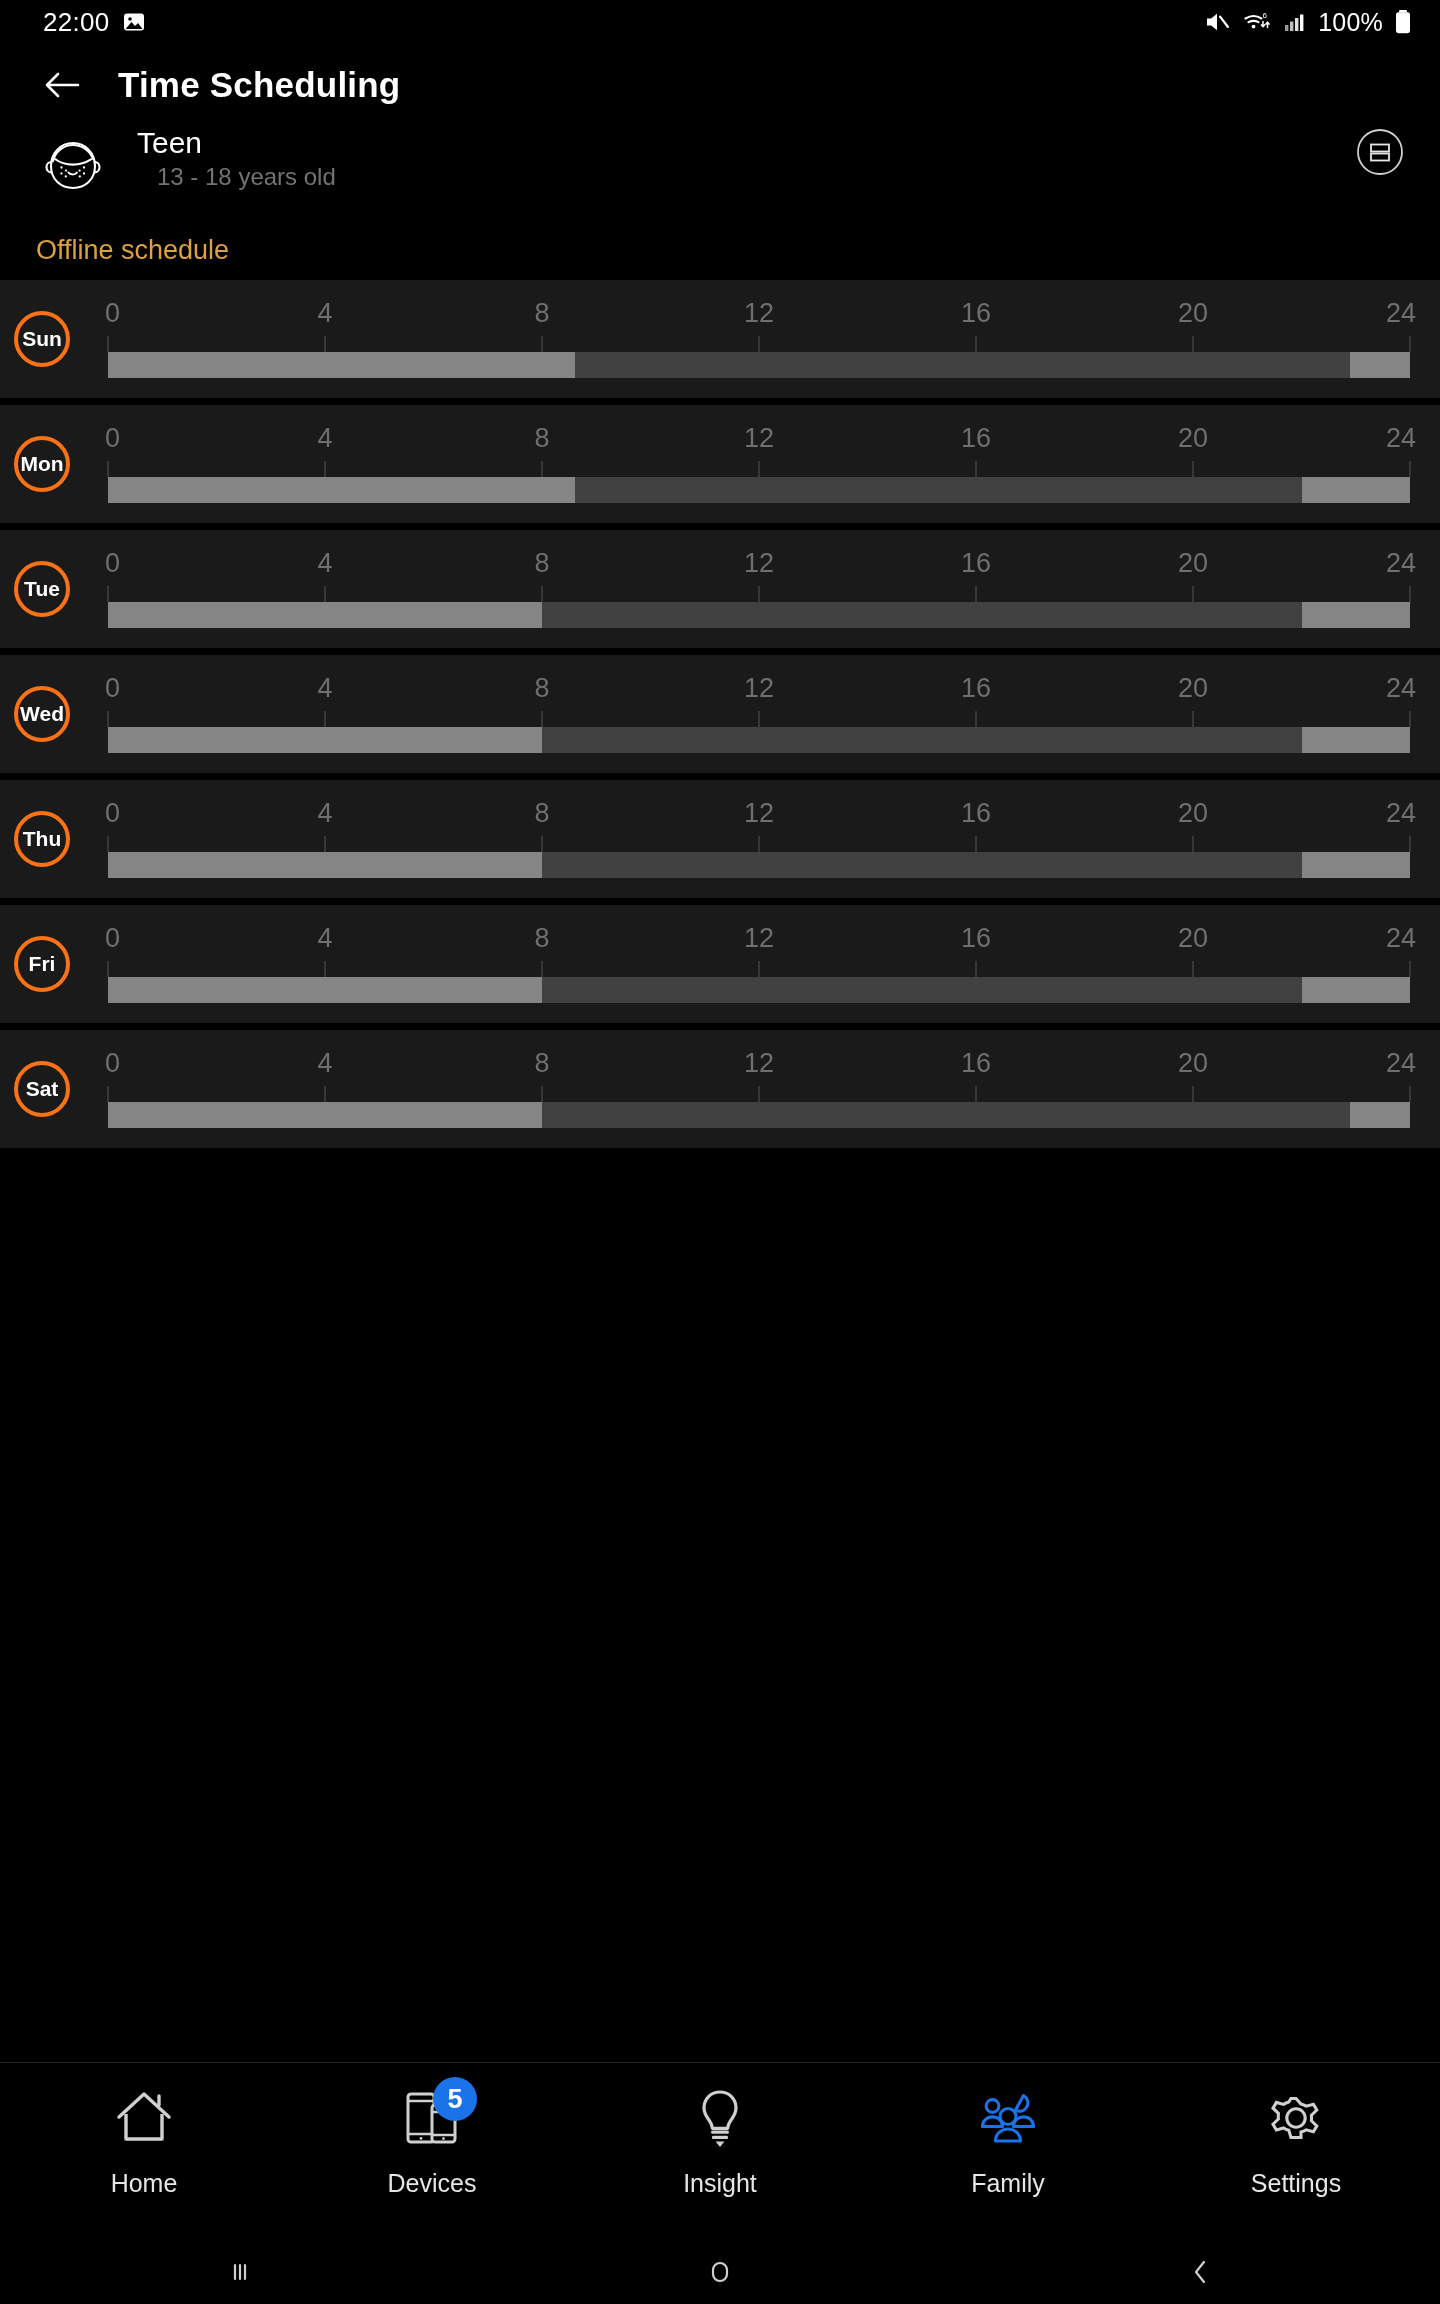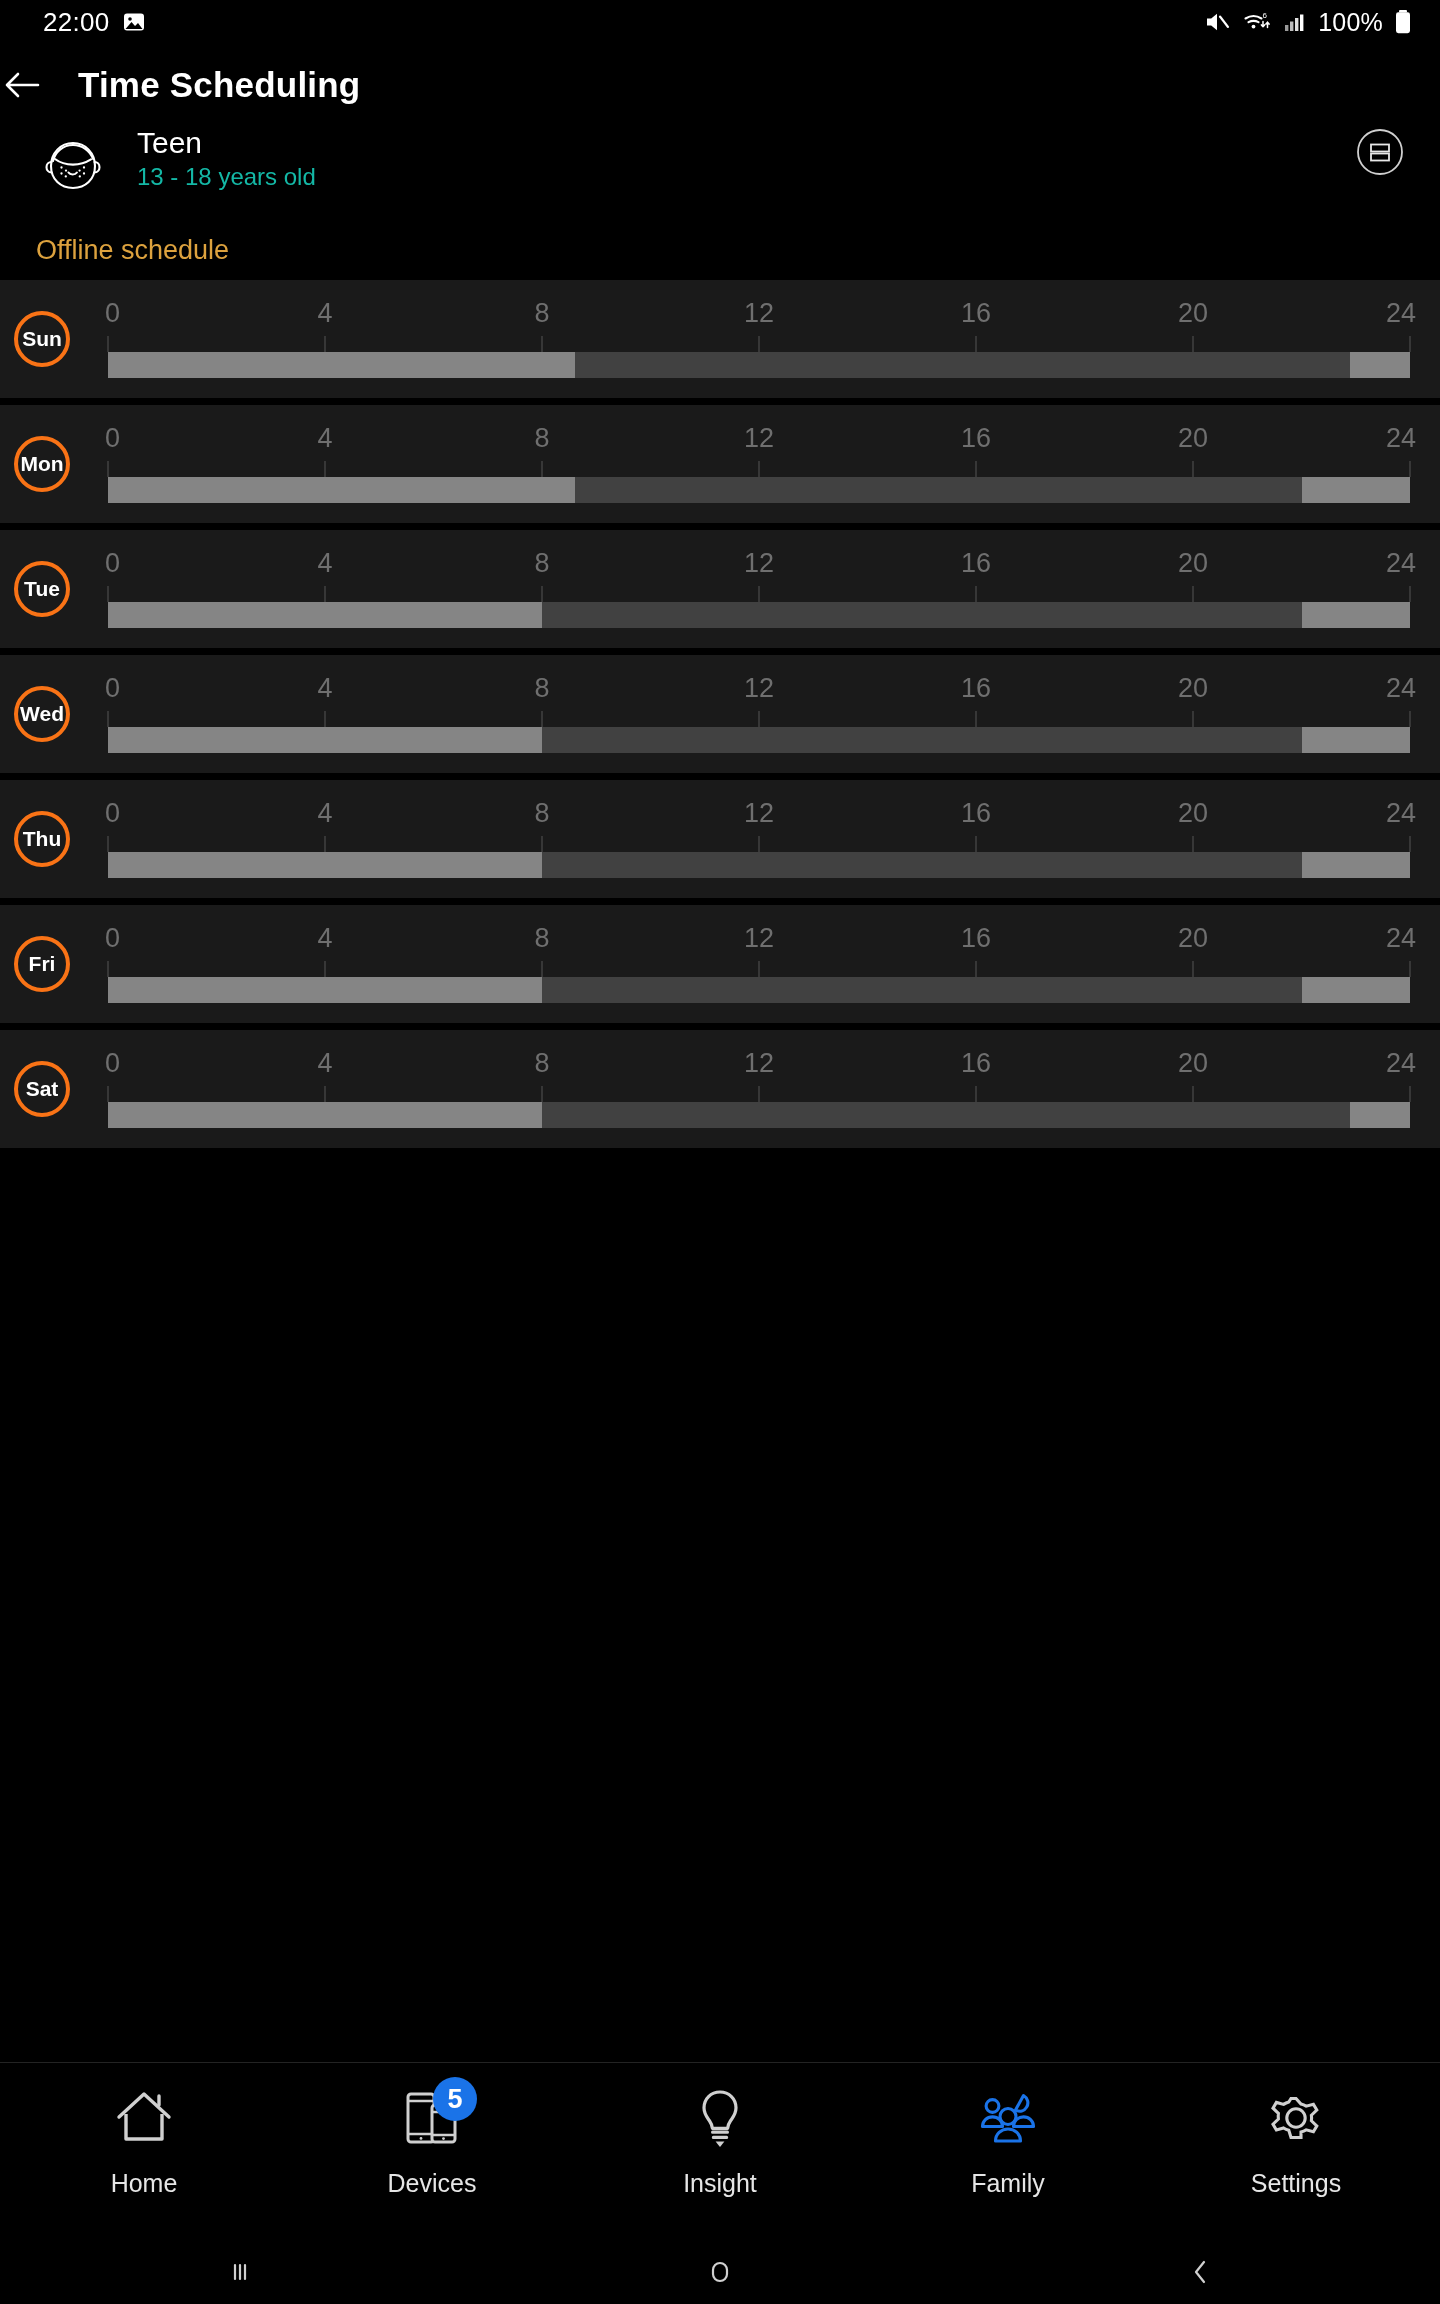--- a/index.html
+++ b/index.html
@@ -20,34 +20,34 @@
     letter-spacing:.3px;
   }
   .sb-left { display:flex; align-items:center; gap:12px; }
   .sb-right { margin-left:auto; display:flex; align-items:center; gap:11px; }
   .sb-pct { font-size:25px; letter-spacing:.2px; }
   .ic { display:inline-flex; align-items:center; justify-content:center; }
 
   
   .appbar {
     height:82px; display:flex; align-items:center;
-    gap:34px;
+    padding-left:40px; gap:34px;
   }
   .back-arrow { width:44px; height:44px; display:flex; align-items:center; justify-content:center; }
   .appbar-title { font-size:35px; font-weight:bold; letter-spacing:.2px; }
 
   
   .profile {
     height:96px; display:flex; 
     padding:0 34px 0 34px; gap:25px;
   }
   .avatar { width:78px; height:78px; flex:0 0 78px; }
   .profile-text { display:flex; flex-direction:column; gap:3px; }
   .profile-name { font-size:30px; color:#fff; }
-  .profile-age  { font-size:24px; color:#14b8a6; }
+  .profile-age  { font-size:24px; color:#737373;margin-left:20px; }
   .profile-action {
     margin-left:auto; width:52px; height:52px;
     display:flex; align-items:center; justify-content:center;
   }
 
   
   .section-label {
     height:56px; display:flex; align-items:center;
     padding-left:36px;
     font-size:27px; color:#dda23e;

